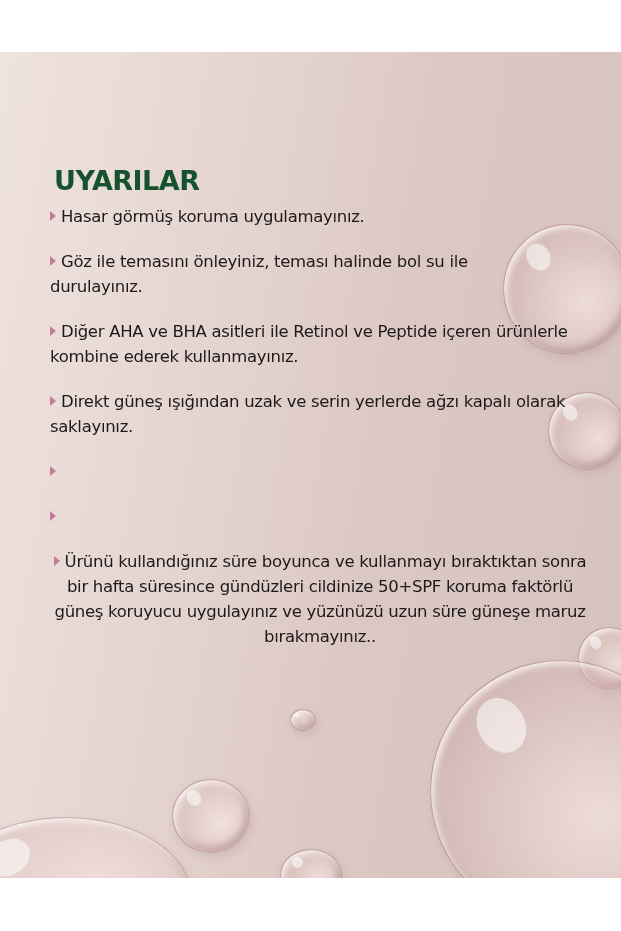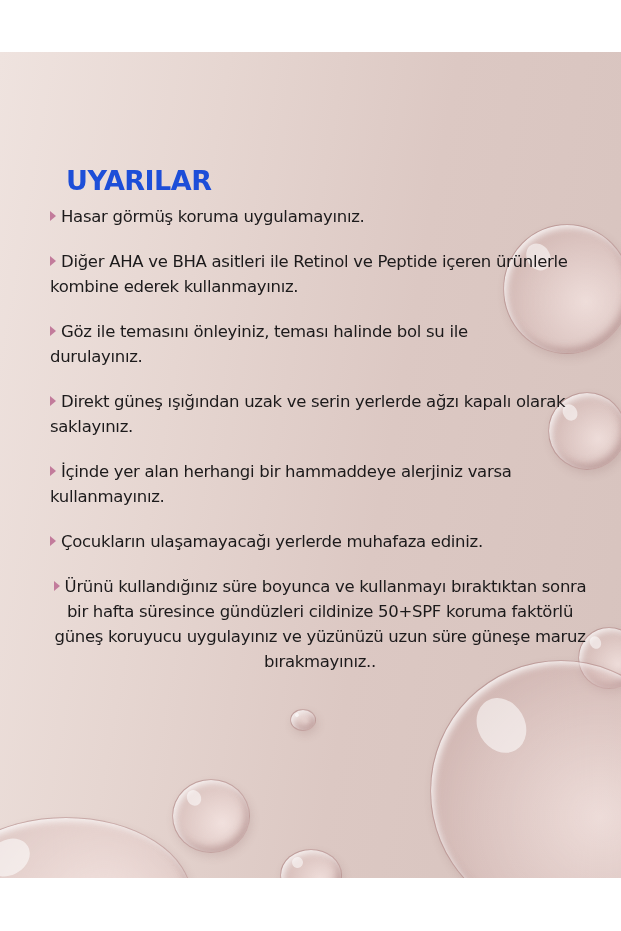--- a/index.html
+++ b/index.html
@@ -18,21 +18,21 @@
     .bubble::after {
       content: ""; position: absolute; left: 18%; top: 14%; width: 18%; height: 22%;
       border-radius: 50%; background: rgba(255,255,255,0.55); transform: rotate(-30deg);
     }
     .content {
       position: absolute; left: 50px; top: 165px; width: 540px;
       font-family: "DejaVu Sans", sans-serif; color: #1c1a1b;
     }
     .title {
       font-family: "DejaVu Sans", sans-serif; font-weight: bold;
-      font-size: 27px; letter-spacing: -0.5px; margin: 0 0 8px 16px; color: #1d4ed8;
+      font-size: 27px; letter-spacing: -0.5px; margin: 0 0 8px 4px; color: #14532d;
     }
     .item { font-size: 16.5px; line-height: 25px; margin-bottom: 20px; letter-spacing: -0.3px; }
     .item .text { display: inline; }
     .bullet {
       display: inline-block; width: 0; height: 0;
       border-top: 5px solid transparent; border-bottom: 5px solid transparent;
       border-left: 6px solid #c27b9b; margin-right: 5px; vertical-align: 1px;
     }
   </style>
 </head>
@@ -45,19 +45,19 @@
   <div class="bubble" style="left:430px; top:608px; width:260px; height:260px;"></div>
   <div class="bubble" style="left:172px; top:727px; width:76px; height:72px;"></div>
   <div class="bubble" style="left:280px; top:797px; width:60px; height:50px;"></div>
   <div class="bubble" style="left:-60px; top:765px; width:250px; height:160px;"></div>
   <div class="bubble" style="left:290px; top:657px; width:24px; height:20px;"></div>
 </div>
 
 <div class="content">
   <div class="title">UYARILAR</div>
   <div class="item"><span class="bullet"></span><span class="text">Hasar görmüş koruma uygulamayınız.</span></div>
+  <div class="item" style="width:470px;"><span class="bullet"></span><span class="text">Göz ile temasını önleyiniz, teması halinde bol su ile durulayınız.</span></div>
   <div class="item" style="width:520px;"><span class="bullet"></span><span class="text">Diğer AHA ve BHA asitleri ile Retinol ve Peptide içeren ürünlerle kombine ederek kullanmayınız.</span></div>
-  <div class="item" style="width:470px;"><span class="bullet"></span><span class="text">Göz ile temasını önleyiniz, teması halinde bol su ile durulayınız.</span></div>
   <div class="item" style="width:530px;"><span class="bullet"></span><span class="text">Direkt güneş ışığından uzak ve serin yerlerde ağzı kapalı olarak saklayınız.</span></div>
-  <div class="item" style="width:530px;"><span class="bullet"></span><span class="text">İçinde yer alan herhangi bir hammaddeye alerjiniz varsa kullanmayınız.</span></div>
-  <div class="item"><span class="bullet"></span><span class="text">Çocukların ulaşamayacağı yerlerde muhafaza ediniz.</span></div>
+  <div class="item" style="width:530px;"><span class="bullet"></span></div>
+  <div class="item"><span class="bullet"></span></div>
   <div class="item" style="width:540px;text-align:center;"><span class="bullet"></span><span class="text">Ürünü kullandığınız süre boyunca ve kullanmayı bıraktıktan sonra bir hafta süresince gündüzleri cildinize 50+SPF koruma faktörlü güneş koruyucu uygulayınız ve yüzünüzü uzun süre güneşe maruz bırakmayınız..</span></div>
 </div>
 
 </body></html>

